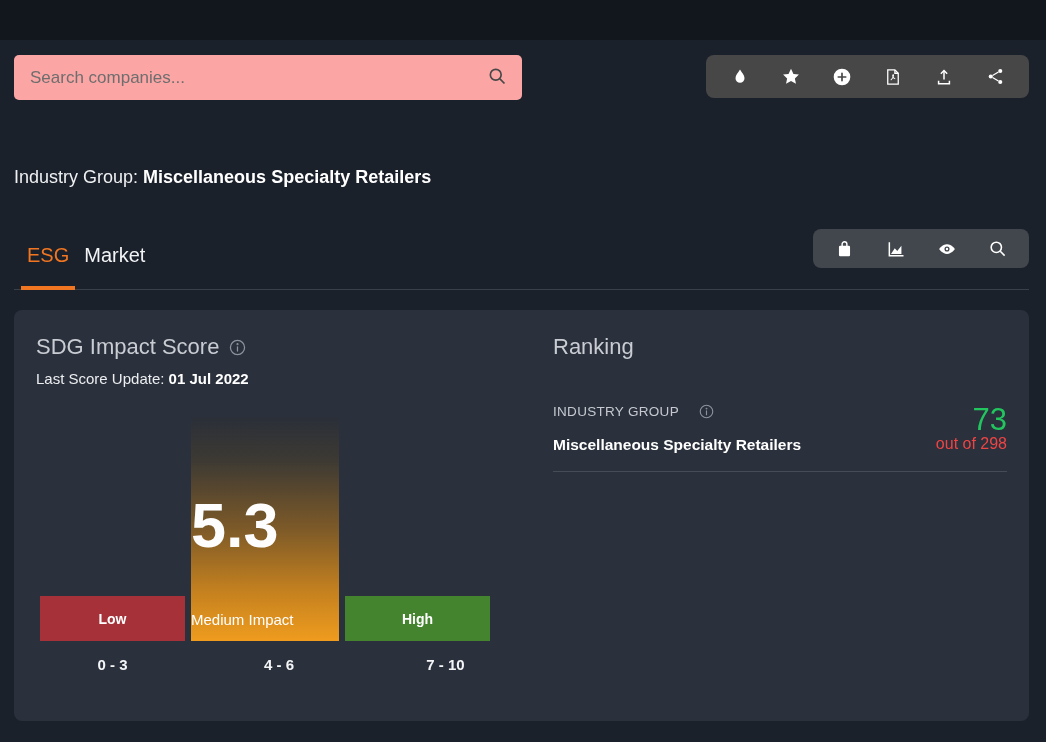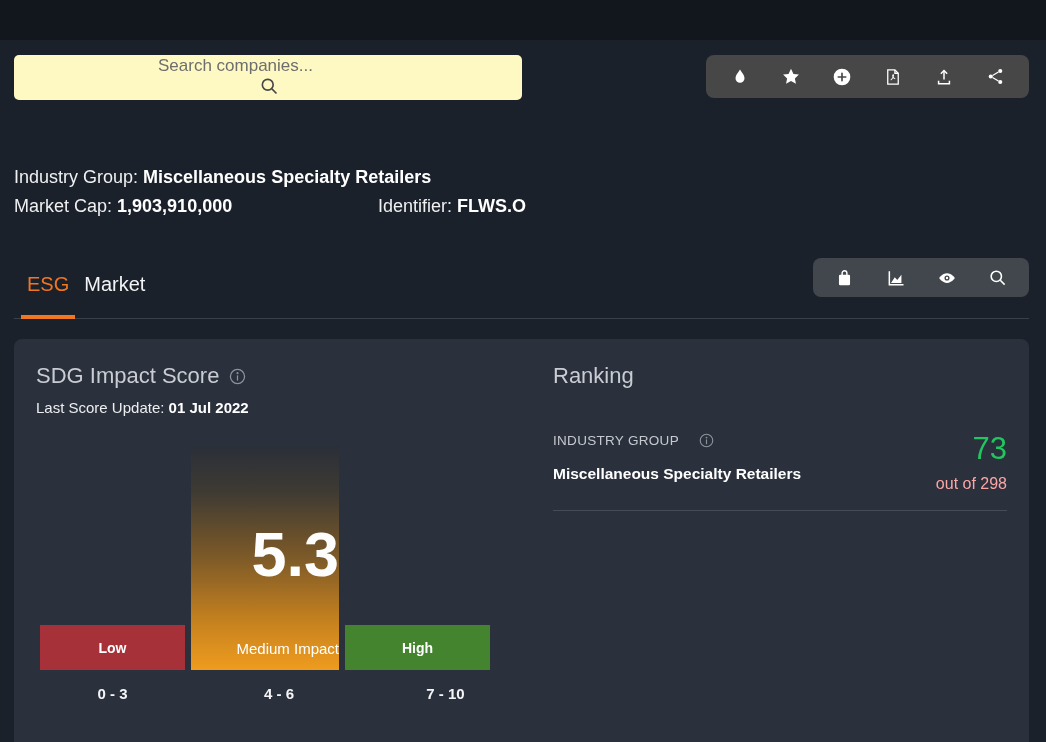--- a/index.html
+++ b/index.html
@@ -9,22 +9,22 @@
     font-family: "Liberation Sans", sans-serif;
     color: #ffffff;
     overflow: hidden;
   }
   .top-strip { height: 40px; background: #12171e; }
   .content { padding: 0 17px 0 14px; }
 
   
   .row1 { display: flex; justify-content: space-between; align-items: flex-start; margin-top: 15px; }
   .search-bar {
-    width: 508px; height: 45px; background: #fef9c3; border-radius: 5px;
-    display: flex; align-items: center; padding: 0 15px 0 16px; flex-direction: column;
+    width: 508px; height: 45px; background: #fca5a5; border-radius: 5px;
+    display: flex; align-items: center; padding: 0 15px 0 16px;
   }
   .search-bar input {
     flex: 1; border: none; outline: none; font-size: 17px; color: #222;
     font-family: "Liberation Sans", sans-serif; background: transparent;
   }
   .search-bar input::placeholder { color: #6e6e6e; opacity: 1; }
   .toolbar1 {
     width: 323px; height: 43px; background: #474747; border-radius: 8px;
     display: flex; align-items: center; justify-content: space-around; padding: 0 8px;
   }
@@ -80,21 +80,21 @@
   .band-btn {
     width: 145px; height: 45px; border-radius: 0; border: none; cursor: pointer;
     font-size: 14px; font-weight: 700; color: #ffffff;
     display: flex; align-items: center; justify-content: center;
     font-family: "Liberation Sans", sans-serif;
     margin-top: 42px;
   }
   .band-low  { background: #a63138; }
   .band-high { background: #45842f; }
   .band-medium {
-    width: 148px; height: 224px; position: relative; text-align: right;
+    width: 148px; height: 224px; position: relative; text-align: left;
     background: linear-gradient(180deg, #2a2f38 0%, #3e3a33 20%, #7d5a28 50%, #c5811f 78%, #ef9c1e 100%);
   }
   .score-value {
     position: absolute; top: 77px; width: 100%;
     font-size: 63px; font-weight: 700; color: #fdfdfd; line-height: 1;
   }
   .band-medium-label {
     position: absolute; bottom: 13px; width: 100%;
     font-size: 15px; font-weight: 400; color: #ffffff;
   }
@@ -102,21 +102,21 @@
   .range-label { font-size: 15px; font-weight: 700; color: #f4f5f7; text-align: center; }
   .range-0 { width: 145px; } .range-1 { width: 148px; } .range-2 { width: 145px; }
 
   
   .ranking-row { display: flex; justify-content: space-between; margin-top: 44px; }
   .ig-label-row { display: flex; align-items: center; gap: 20px; }
   .ig-label { font-size: 13.5px; color: #c6cad0; letter-spacing: 0.3px; }
   .ig-name { margin-top: 17px; font-weight: 700; font-size: 15.5px; color: #ffffff; }
   .rank-col { text-align: right; }
   .rank-value { font-size: 31px; color: #22c55e; line-height: 1; font-weight: 400; }
-  .rank-outof { margin-top: 11px; font-size: 16px; color: #fca5a5; }
+  .rank-outof { margin-top: 0; font-size: 16px; color: #ef4444; }
   .ranking-divider { border-bottom: 1px solid #454c55; margin-top: 17px; }
 </style>
 </head>
 <body>
 
 <div class="top-strip"></div>
 
 <div class="content">
 
   <div class="row1">
@@ -169,30 +169,20 @@
           <path d="M8.3 10.7l7.4-4.4M8.3 13.3l7.4 4.4" stroke="#ffffff" stroke-width="1.6"></path>
         </svg>
       </button>
     </div>
   </div>
 
   <div class="info-block">
     <div>
       <span>Industry Group:</span>
       <b>Miscellaneous Specialty Retailers</b>
-    </div>
-    <div class="info-line2">
-      <span class="market-cap-part">
-        <span>Market Cap:</span>
-        <b>1,903,910,000</b>
-      </span>
-      <span>
-        <span>Identifier:</span>
-        <b>FLWS.O</b>
-      </span>
     </div>
   </div>
 
   <div class="tabs-row">
     <div class="tabs">
       <button class="tab active">ESG</button>
       <button class="tab">Market</button>
     </div>
     <div class="toolbar2">
       <button class="icon-btn">

